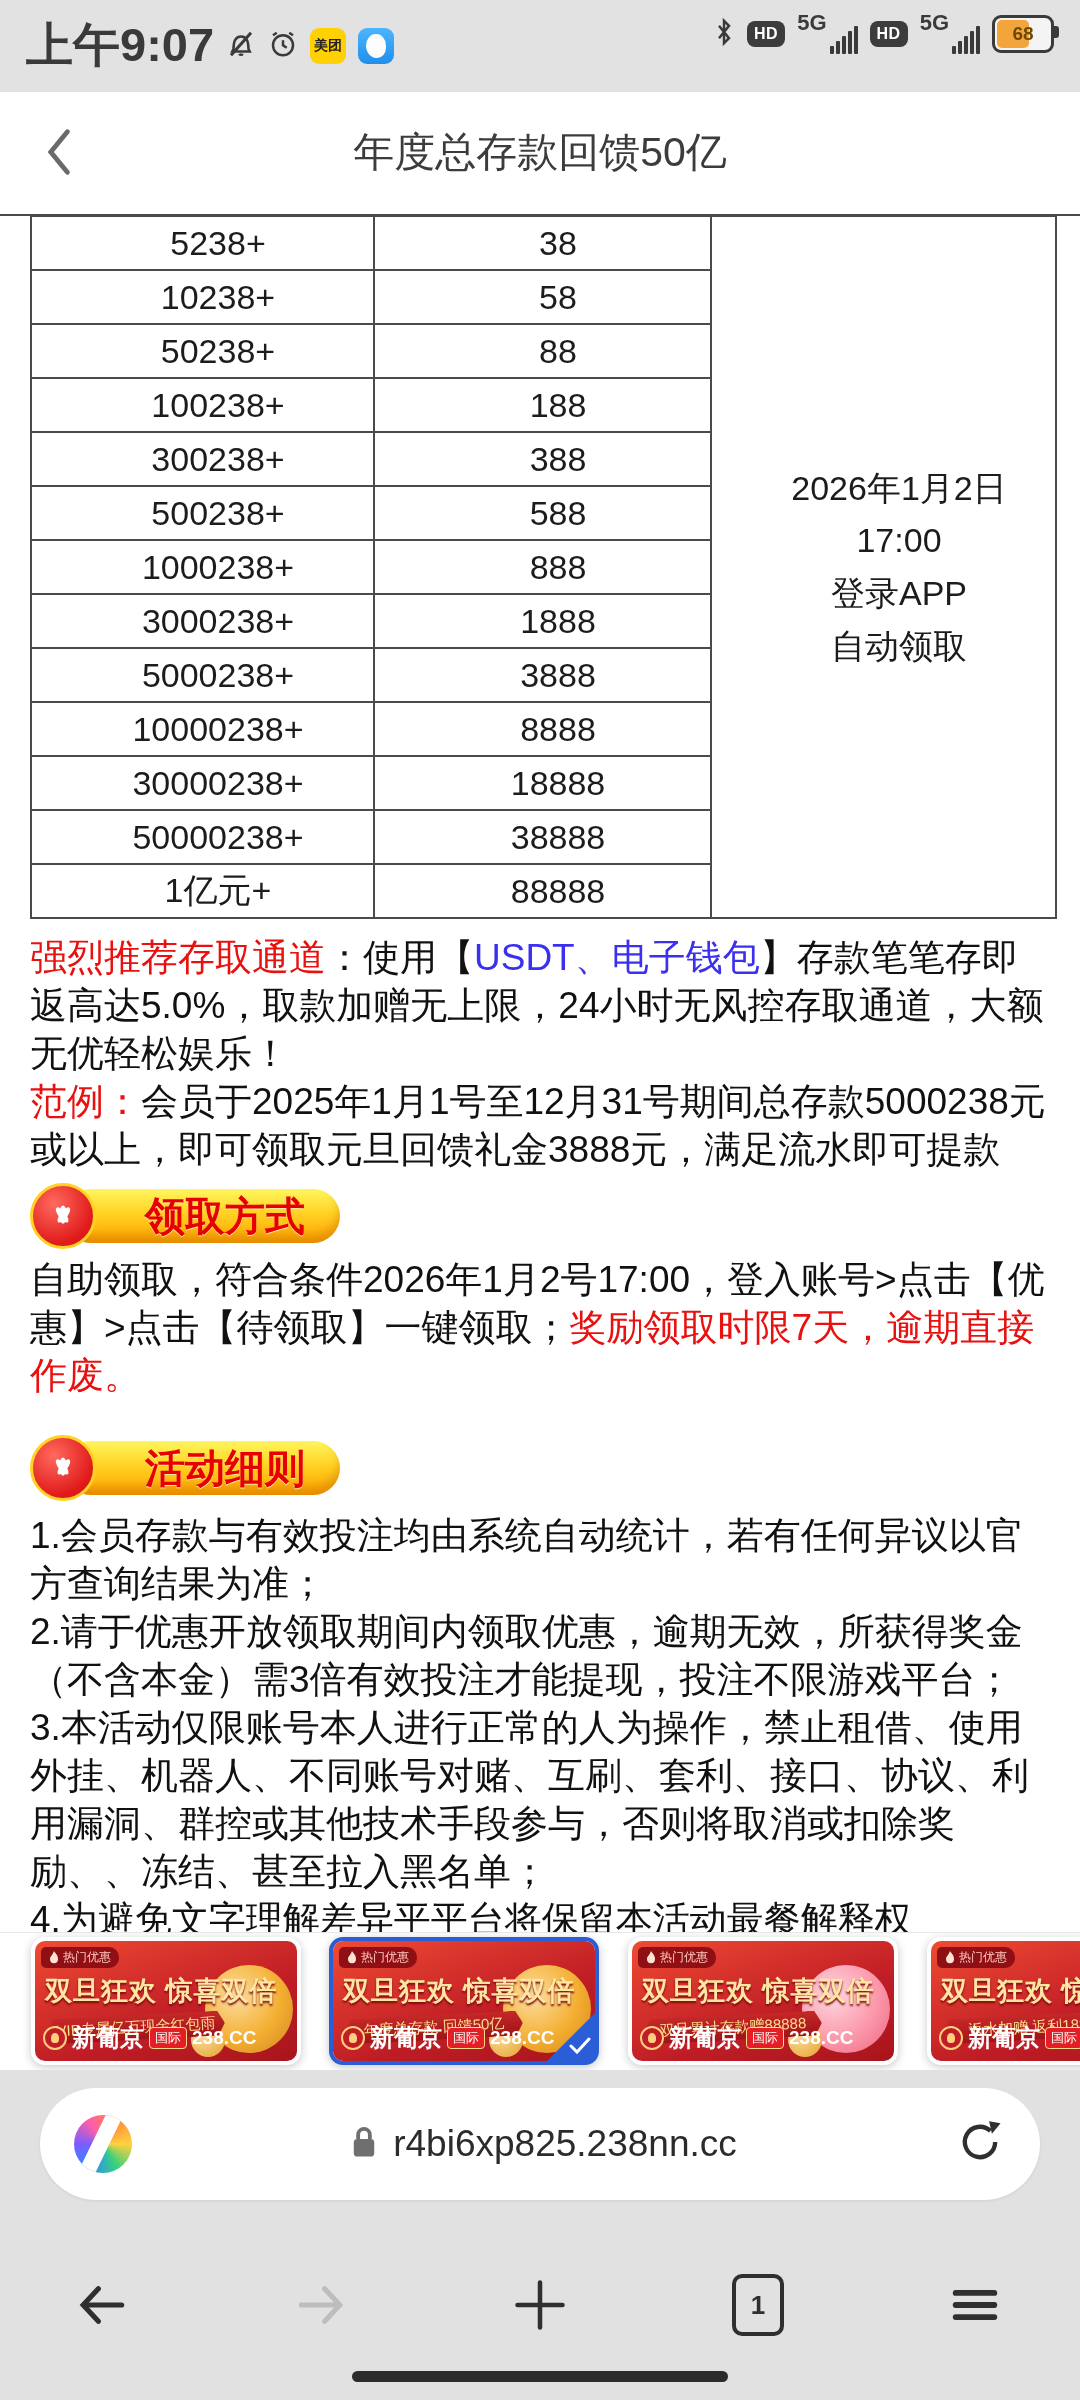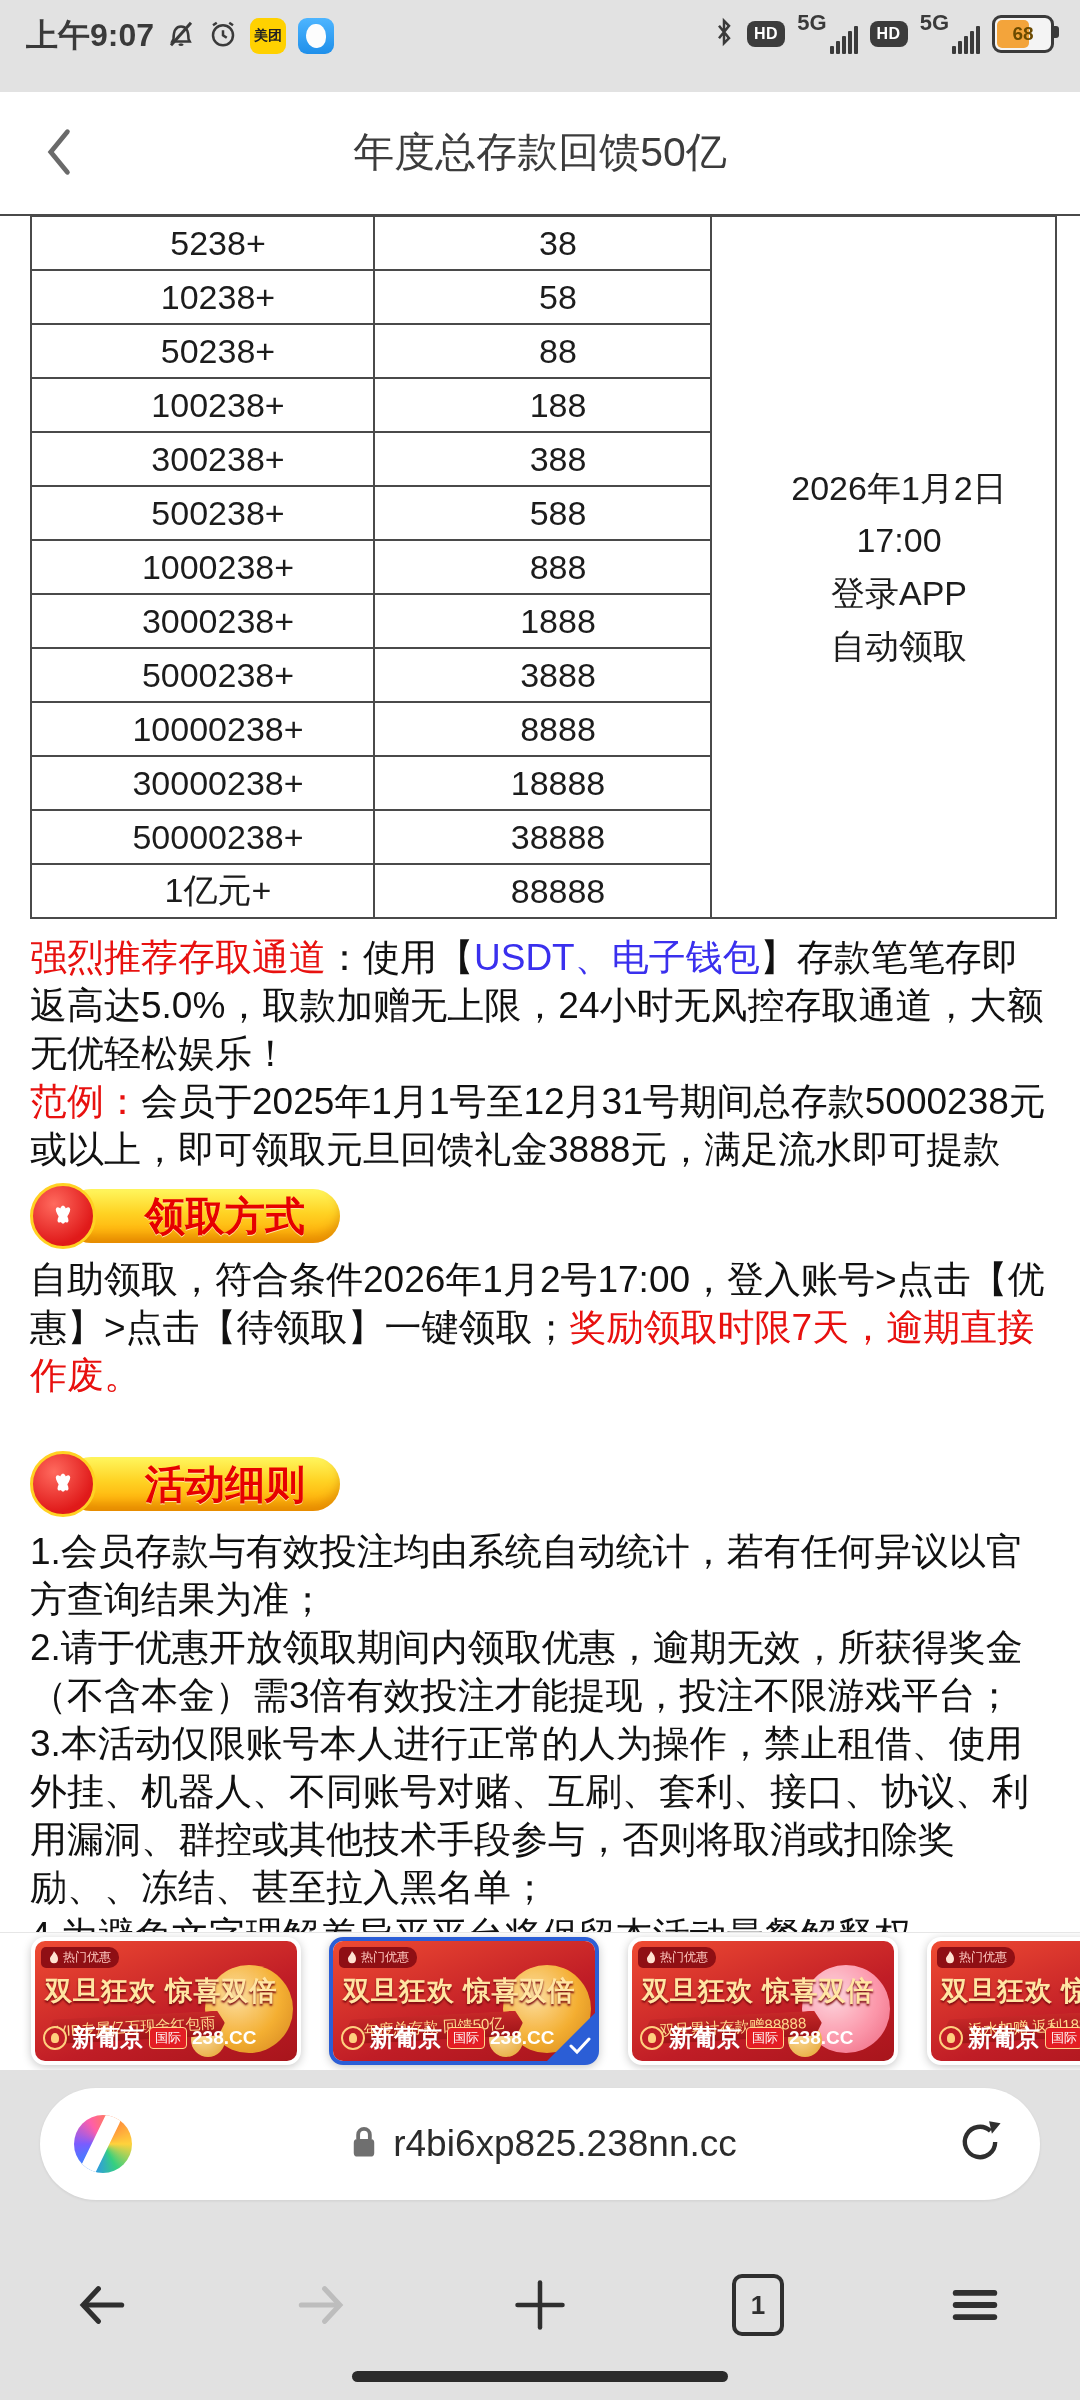--- a/index.html
+++ b/index.html
@@ -3,21 +3,21 @@
 <meta charset="utf-8">
 <style>
   html,body{margin:0;padding:0;background:#888;}
   .phone{position:relative;width:1080px;height:2400px;background:#ffffff;overflow:hidden;
          font-family:"Liberation Sans","DejaVu Sans",sans-serif;color:#1c1c1c;}
 
   
   .statusbar{position:absolute;top:0;left:0;width:100%;height:92px;background:#e2e2e2;
              display:flex;align-items:flex-start;padding:14px 26px 0;box-sizing:border-box;}
   .sb-left{display:flex;align-items:center;gap:12px;}
-  .sb-time{font-size:32px;font-weight:600;color:#3a3a3a;}
+  .sb-time{font-size:47px;font-weight:600;color:#3a3a3a;}
   .sb-right{margin-left:auto;display:flex;align-items:center;gap:12px;}
   .appicon{width:36px;height:36px;border-radius:9px;display:flex;align-items:center;justify-content:center;}
   .meituan{background:#ffd100;color:#222;font-size:14px;font-weight:700;}
   .blueapp{background:linear-gradient(180deg,#4db5ff,#1f8fea);}
   .blueapp i{display:block;width:20px;height:24px;background:#fdfdfd;border-radius:50% 50% 46% 54%;}
   .hdbadge{background:#3c3c3c;color:#fff;border-radius:8px;font-size:16px;font-weight:700;
            padding:4px 7px;letter-spacing:.5px;}
   .siggroup{display:flex;align-items:flex-start;gap:3px;}
   .g5{font-size:22px;font-weight:700;color:#3a3a3a;line-height:18px;}
   .bars{display:flex;align-items:flex-end;gap:2px;margin-top:12px;}
@@ -43,21 +43,21 @@
 
   
   .text-area{position:absolute;top:894px;left:30px;right:26px;font-size:37px;line-height:48px;color:#111;}
   .text-area p{margin:0;}
   .p-channel{margin-top:40px !important;}
   .red{color:#e8110f;}
   .blue{color:#3a30ee;}
   .p-claim{margin-top:10px !important;}
 
   .section-badge{position:relative;height:60px;width:310px;margin-top:12px;}
-  .section-badge.second{margin-top:54px;}
+  .section-badge.second{margin-top:38px;}
   .section-badge .pill{position:absolute;left:34px;right:0;top:3px;bottom:3px;border-radius:30px;
       background:linear-gradient(180deg,#fff75e 0%,#ffd223 45%,#ffa300 100%);
       box-shadow:inset 0 -8px 10px rgba(200,110,0,.45);
       display:flex;align-items:center;justify-content:center;padding-left:46px;box-sizing:border-box;}
   .section-badge .pill span{font-size:40px;font-weight:800;color:#e60000;text-shadow:0 1px 0 #ffe9a0;}
   .section-badge .emblem{position:absolute;left:0;top:-3px;width:60px;height:60px;border-radius:50%;
       background:radial-gradient(circle at 35% 30%,#ff6a5e,#e01a1a 70%);border:3px solid #ffd223;z-index:2;
       display:flex;align-items:center;justify-content:center;}
 
   .rules-block{margin-top:14px;}

